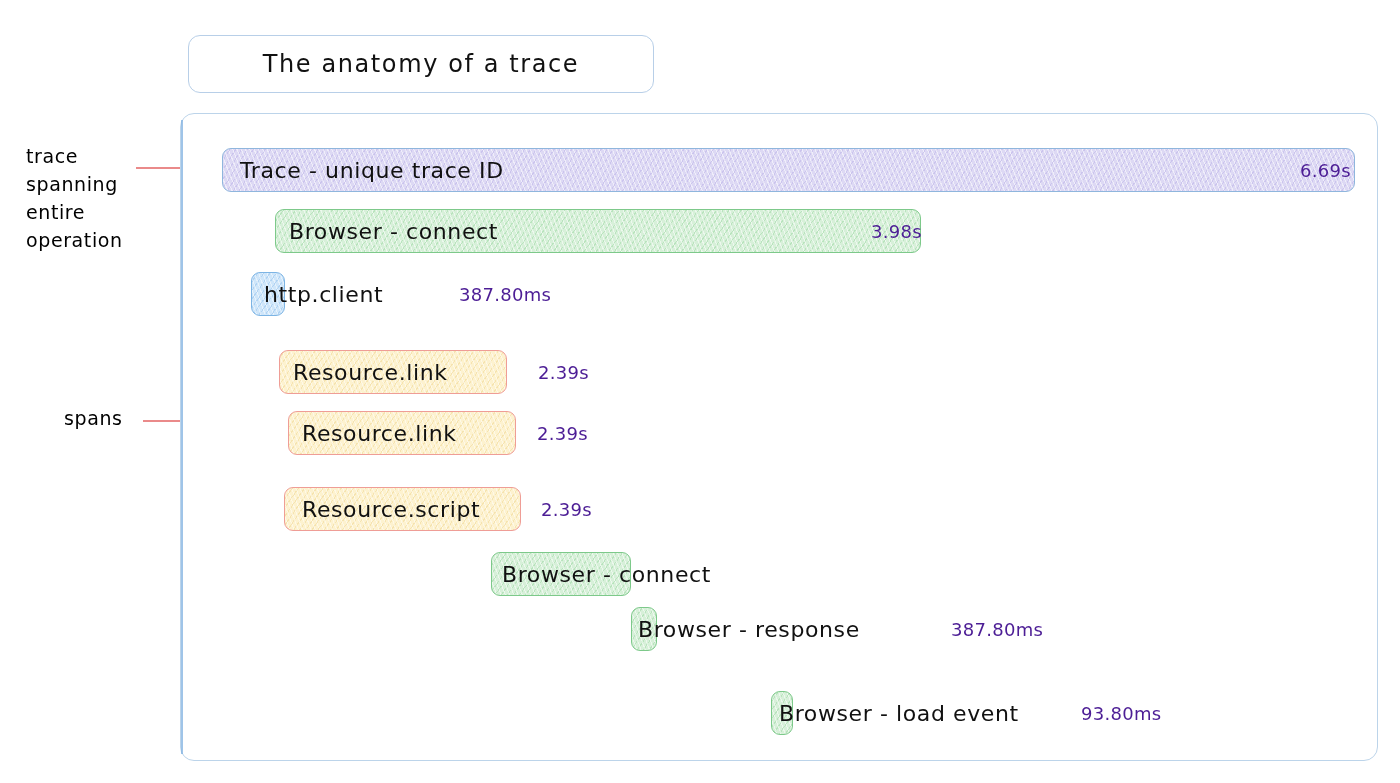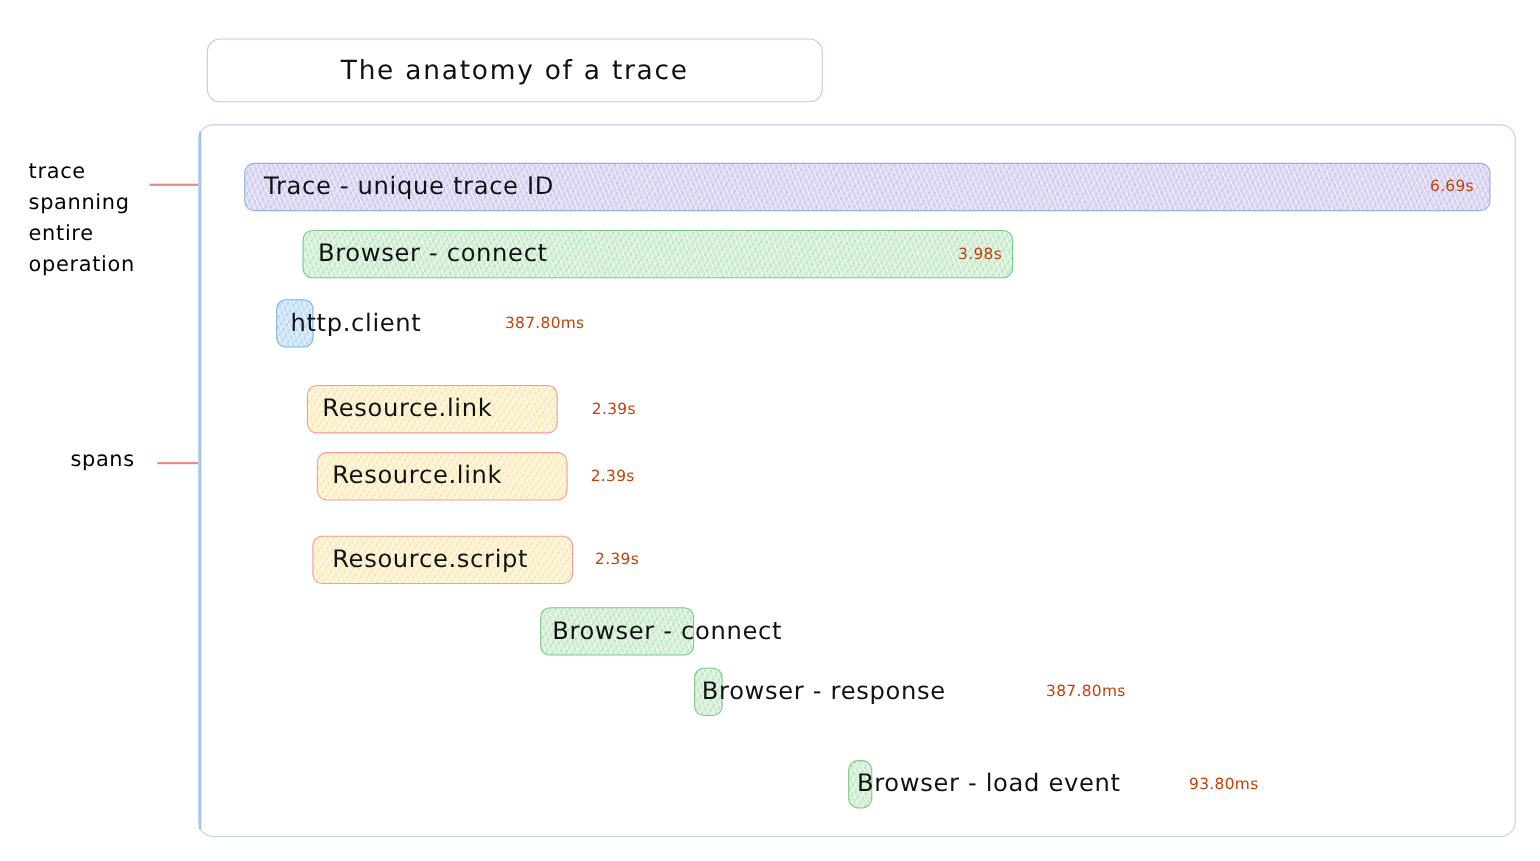--- a/index.html
+++ b/index.html
@@ -21,21 +21,21 @@
   .sketch-font {
     font-family: "DejaVu Sans", sans-serif;
     letter-spacing: 0.4px;
   }
 
   
   #title-box {
     position: absolute;
     left: 188px;
     top: 35px;
-    width: 560px;
+    width: 466px;
     height: 58px;
     border: 1.6px solid #b8cfe8;
     border-radius: 12px;
     box-sizing: border-box;
     background: #ffffff;
   }
   #title-text {
     position: absolute;
     left: 0; right: 0;
     top: 50%;
@@ -117,22 +117,22 @@
     font-size: 22px;
     color: #111111;
     white-space: nowrap;
     letter-spacing: 0.6px;
     pointer-events: none;
   }
   .span-duration {
     position: absolute;
     top: 50%;
     transform: translateY(-50%);
-    font-size: 14px;
-    color: #c2410c;
+    font-size: 18px;
+    color: #4c1d95;
     white-space: nowrap;
     letter-spacing: 0.3px;
   }
 
   
   .c-trace {
     background-color: #ddd9f4;
     background-image:
       repeating-linear-gradient(68deg, rgba(255,255,255,.55) 0 1px, rgba(255,255,255,0) 1px 4px),
       repeating-linear-gradient(-58deg, rgba(163,150,222,.30) 0 1px, rgba(255,255,255,0) 1px 5px);

